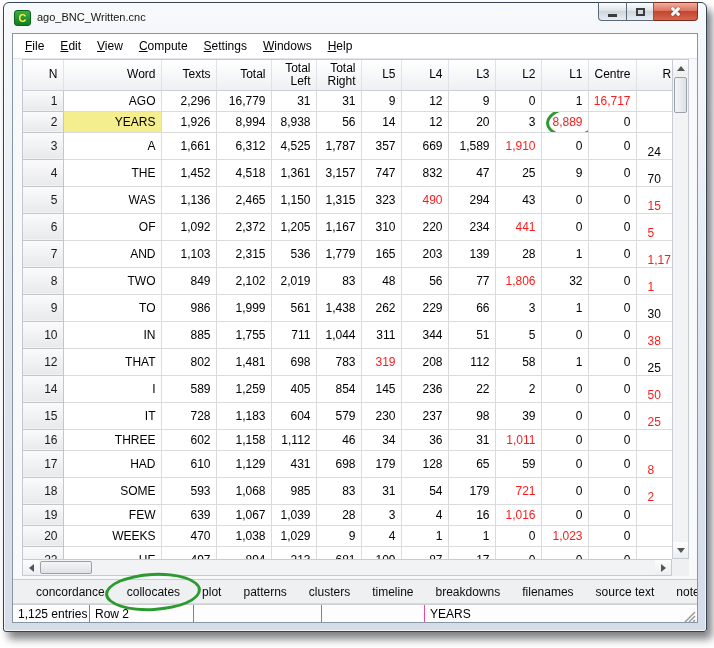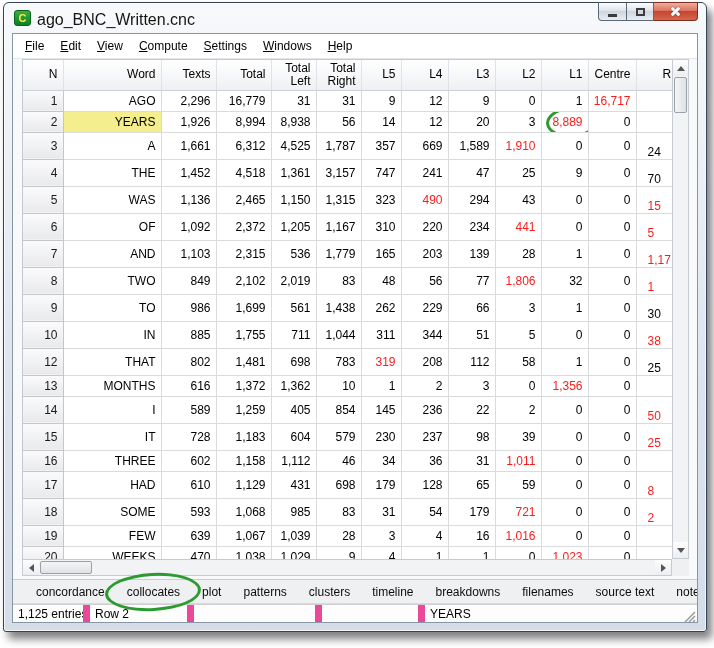--- a/index.html
+++ b/index.html
@@ -9,21 +9,21 @@
   .window { position:absolute; left:3px; top:2px; width:704px; height:630px;
     border:1px solid #32435a; border-radius:6px 6px 3px 3px;
     background:linear-gradient(#f7f9fb,#dde4ee 60%,#d5dde9);
     box-shadow:5px 7px 8px rgba(0,0,0,.5), inset 0 0 0 1px rgba(255,255,255,.7); }
 
   
   .titlebar { position:relative; height:30px; }
   .app-icon { position:absolute; left:10px; top:7px; width:17px; height:16px; border-radius:3px;
     background:linear-gradient(#3fae44,#0d7f23); border:1px solid #0a641b;
     color:#ffe94d; font-weight:bold; font-size:11px; line-height:14px; text-align:center; }
-  .win-title { position:absolute; left:33px; top:8px; font-size:16px; color:#151515; }
+  .win-title { position:absolute; left:33px; top:8px; font-size:11px; color:#151515; }
   .caption { position:absolute; top:-1px; right:8px; display:flex; }
   .cbtn { height:19px; border:1px solid #5a6878; border-top:1px solid #3c4a5a;
     background:linear-gradient(#fbfcfd,#dfe4ea 45%,#ccd3db 46%,#e9edf2);
     display:flex; align-items:center; justify-content:center; cursor:default; }
   .cbtn.min { width:29px; border-radius:0 0 0 4px; }
   .cbtn.max { width:27px; border-left:none; }
   .cbtn.close { width:44px; border-left:none; border-radius:0 0 4px 0; border-color:#7a2d1f;
     background:linear-gradient(#efae9f,#dc7360 45%,#c2432e 46%,#d5674c); }
   .glyph-min { width:9px; height:3px; background:#3c3c3c; margin-top:7px; }
   .glyph-max { width:9px; height:8px; border:2px solid #3c3c3c; background:transparent; }
@@ -86,21 +86,21 @@
 
   
   .tabbar { height:25px; background:#eef0f2; border-top:1px solid #c9ccd0;
     border-bottom:1px solid #d8dadd; display:flex; align-items:center;
     padding-left:12px; font-size:12px; color:#0d0d0d; position:relative; z-index:4; }
   .tab { padding:1px 11px 0 11px; position:relative; white-space:nowrap; }
 
   
   .statusbar { height:20px; background:#fdfdfd; border-top:1px solid #cfcfcf;
     display:flex; font-size:12px; color:#000; position:relative; }
-  .status-sec { border-right:7px solid #ec4899; padding:2px 0 0 5px;
+  .status-sec { border-right:1px solid #ec4899; padding:2px 0 0 5px;
     white-space:nowrap; overflow:hidden; }
   .status-sec.s0 { width:77px; } .status-sec.s1 { width:104px; }
   .status-sec.s2 { width:128px; } .status-sec.s3 { width:103px; }
   .status-sec.s4 { flex:1; border-right:none; }
   .grip { position:absolute; right:1px; bottom:1px; }
 
   
   .circle { position:absolute; border:3px solid var(--green); border-radius:50%;
     pointer-events:none; z-index:9; }
   .circle-cell { width:52px; height:31px; left:50%; top:50%;
@@ -209,21 +209,21 @@
                   <td class="clipped">24</td>
                 </tr>
                 <tr>
                   <td class="rowhead">4</td>
                   <td>THE</td>
                   <td>1,452</td>
                   <td>4,518</td>
                   <td>1,361</td>
                   <td>3,157</td>
                   <td>747</td>
-                  <td>241</td>
+                  <td>832</td>
                   <td>47</td>
                   <td>25</td>
                   <td>9</td>
                   <td>0</td>
                   <td class="clipped">70</td>
                 </tr>
                 <tr>
                   <td class="rowhead">5</td>
                   <td>WAS</td>
                   <td>1,136</td>
@@ -280,21 +280,21 @@
                   <td>77</td>
                   <td class="red">1,806</td>
                   <td>32</td>
                   <td>0</td>
                   <td class="red clipped">1</td>
                 </tr>
                 <tr>
                   <td class="rowhead">9</td>
                   <td>TO</td>
                   <td>986</td>
-                  <td>1,699</td>
+                  <td>1,999</td>
                   <td>561</td>
                   <td>1,438</td>
                   <td>262</td>
                   <td>229</td>
                   <td>66</td>
                   <td>3</td>
                   <td>1</td>
                   <td>0</td>
                   <td class="clipped">30</td>
                 </tr>
@@ -320,35 +320,20 @@
                   <td>1,481</td>
                   <td>698</td>
                   <td>783</td>
                   <td class="red">319</td>
                   <td>208</td>
                   <td>112</td>
                   <td>58</td>
                   <td>1</td>
                   <td>0</td>
                   <td class="clipped">25</td>
-                </tr>
-                <tr>
-                  <td class="rowhead">13</td>
-                  <td>MONTHS</td>
-                  <td>616</td>
-                  <td>1,372</td>
-                  <td>1,362</td>
-                  <td>10</td>
-                  <td>1</td>
-                  <td>2</td>
-                  <td>3</td>
-                  <td>0</td>
-                  <td class="red">1,356</td>
-                  <td>0</td>
-                  <td class="clipped"></td>
                 </tr>
                 <tr>
                   <td class="rowhead">14</td>
                   <td>I</td>
                   <td>589</td>
                   <td>1,259</td>
                   <td>405</td>
                   <td>854</td>
                   <td>145</td>
                   <td>236</td>

